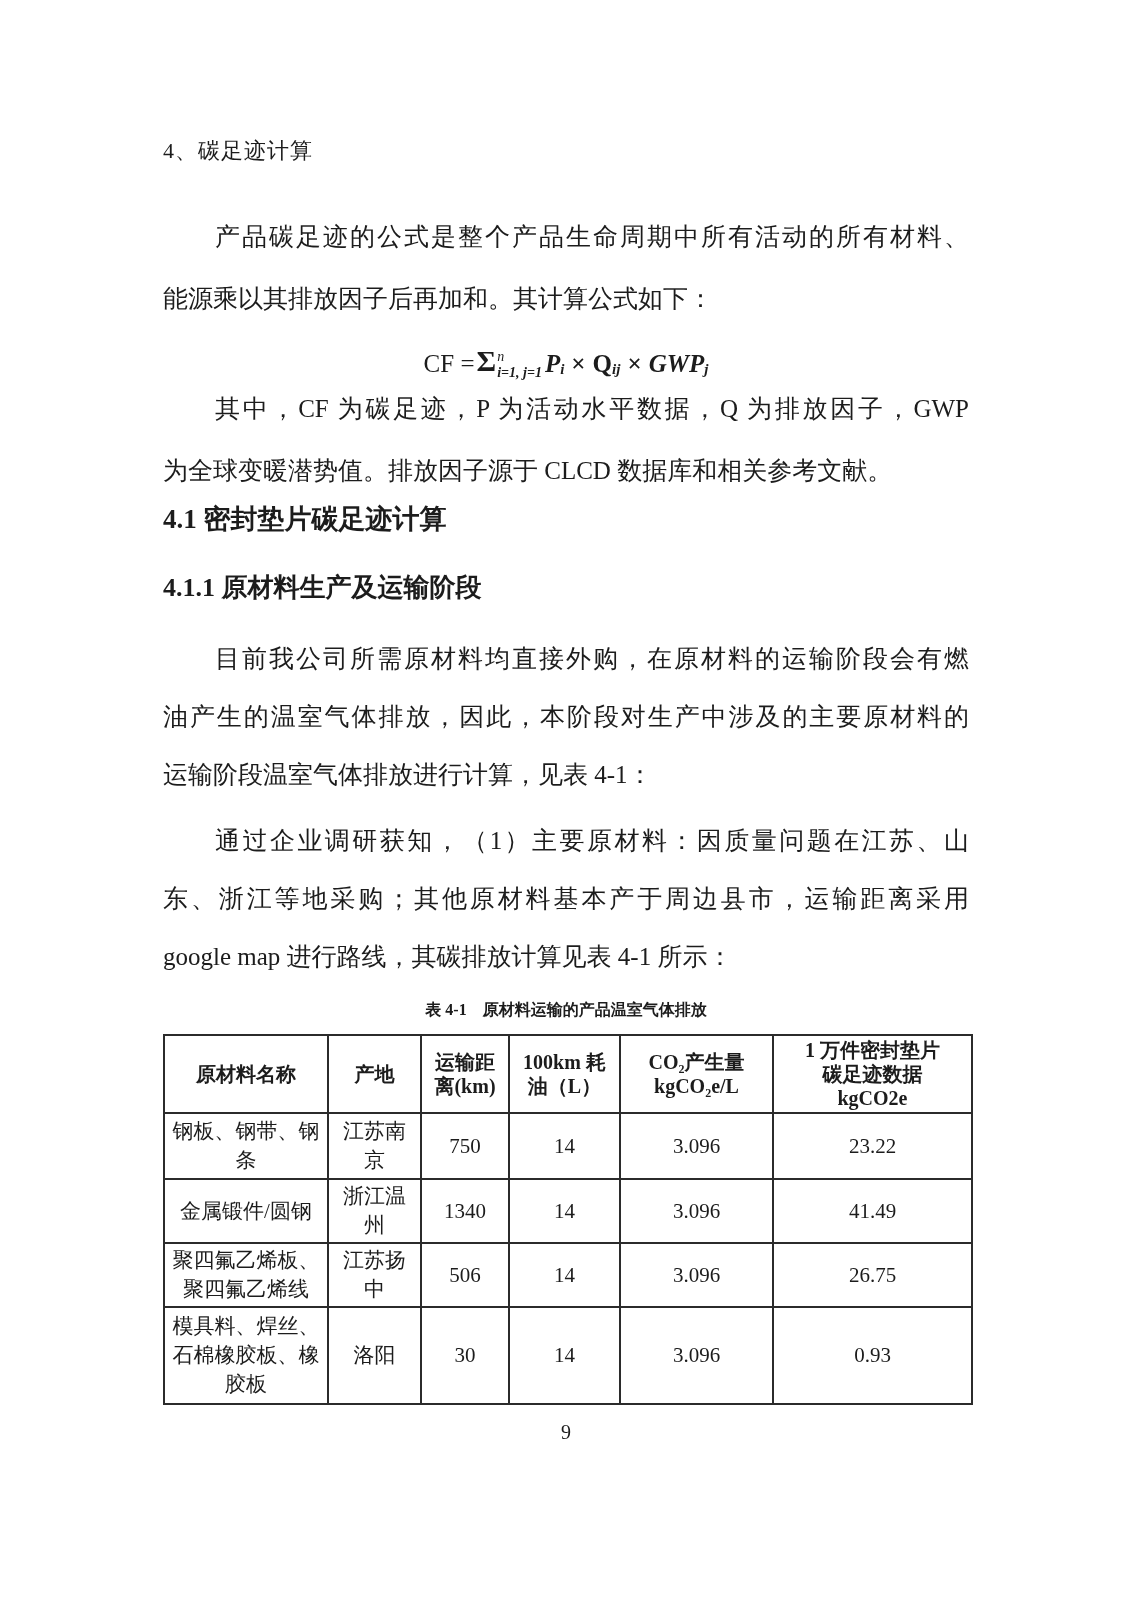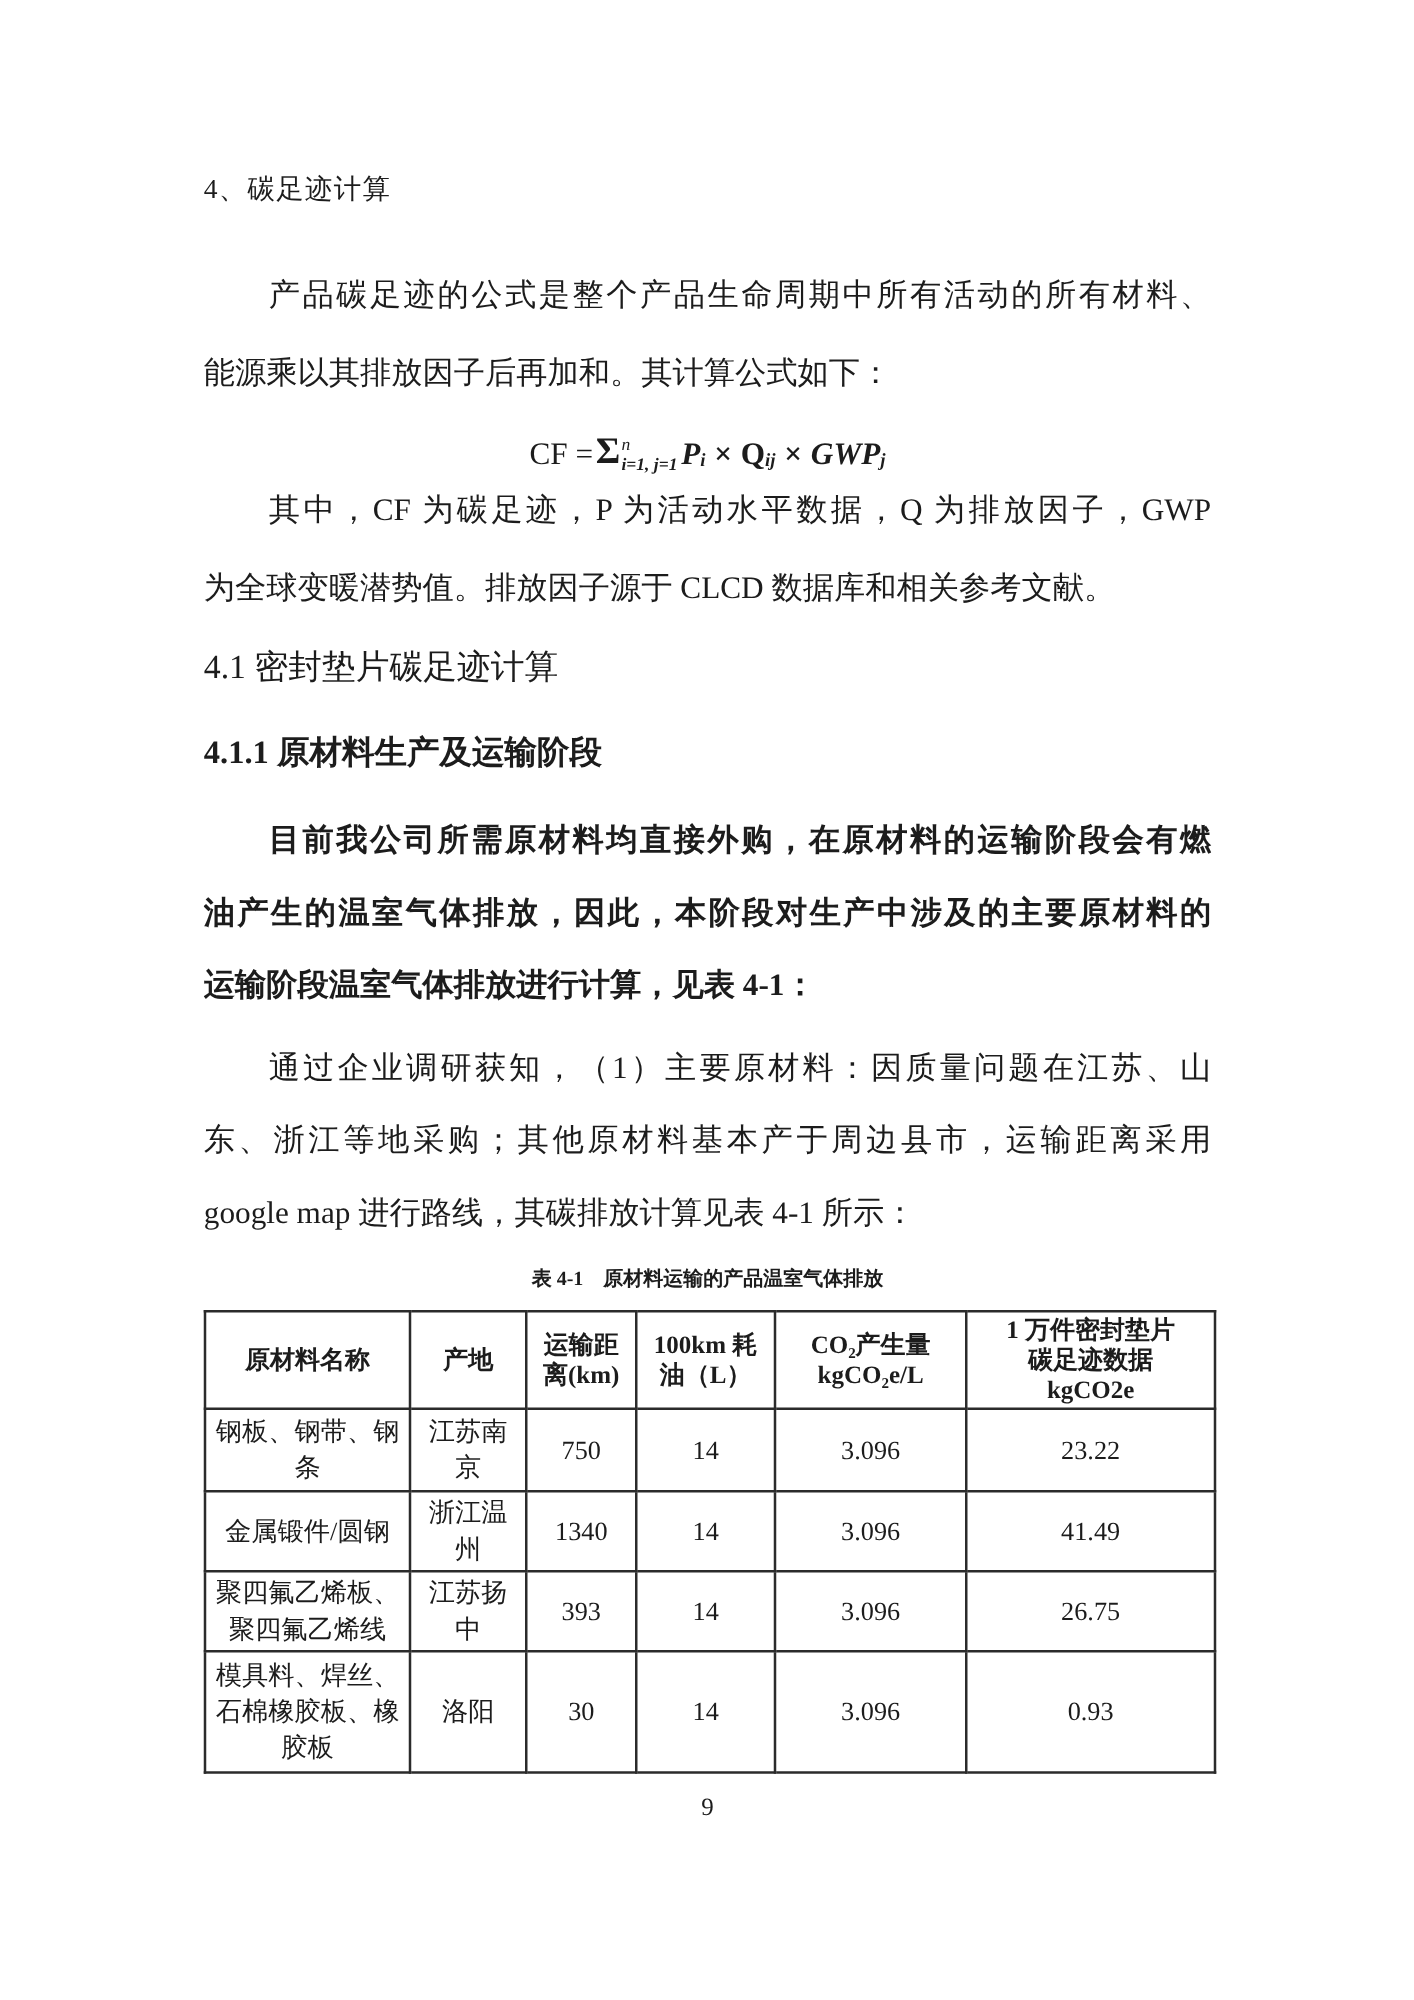--- a/index.html
+++ b/index.html
@@ -7,27 +7,27 @@
     width: 1131px; height: 1600px;
     background: #ffffff;
     font-family: "Liberation Serif", "DejaVu Serif", serif;
     color: #1c1c1c;
     overflow: hidden;
   }
   .page { position: relative; width: 1131px; height: 1600px; background: #fff; }
   .content { position: absolute; left: 163px; top: 132px; width: 806px; }
 
   .h1 { font-size: 22px; font-weight: normal; line-height: 38px; letter-spacing: 1px; }
-  .h2 { font-size: 27px; font-weight: normal; line-height: 34px; margin-top: 14px; }
+  .h2 { font-size: 27px; font-weight: bold; line-height: 34px; }
   .h3 { font-size: 26px; font-weight: bold; line-height: 32px; margin-top: 36px; }
 
   .para { font-size: 25px; }
   .p1 { margin-top: 36px; }
   .p2 { margin-top: 0; }
-  .p3 { margin-top: 26px; font-weight: bold; }
+  .p3 { margin-top: 26px; }
   .p4 { margin-top: 8px; }
   .pline {
     line-height: 62px; height: 62px;
     text-align: justify; text-align-last: justify;
     overflow: hidden;
   }
   .p3 .pline, .p4 .pline { line-height: 58px; height: 58px; }
   .pline.first { text-indent: 52px; }
   .pline.last { text-align-last: left; }
 
@@ -163,21 +163,21 @@
         <td>1340</td>
         <td>14</td>
         <td>3.096</td>
         <td>41.49</td>
       </tr>
       <tr style="height:63px">
         <td>聚四氟乙烯板、
 聚四氟乙烯线</td>
         <td>江苏扬
 中</td>
-        <td>393</td>
+        <td>506</td>
         <td>14</td>
         <td>3.096</td>
         <td>26.75</td>
       </tr>
       <tr style="height:97px">
         <td>模具料、焊丝、
 石棉橡胶板、橡
 胶板</td>
         <td>洛阳</td>
         <td>30</td>

